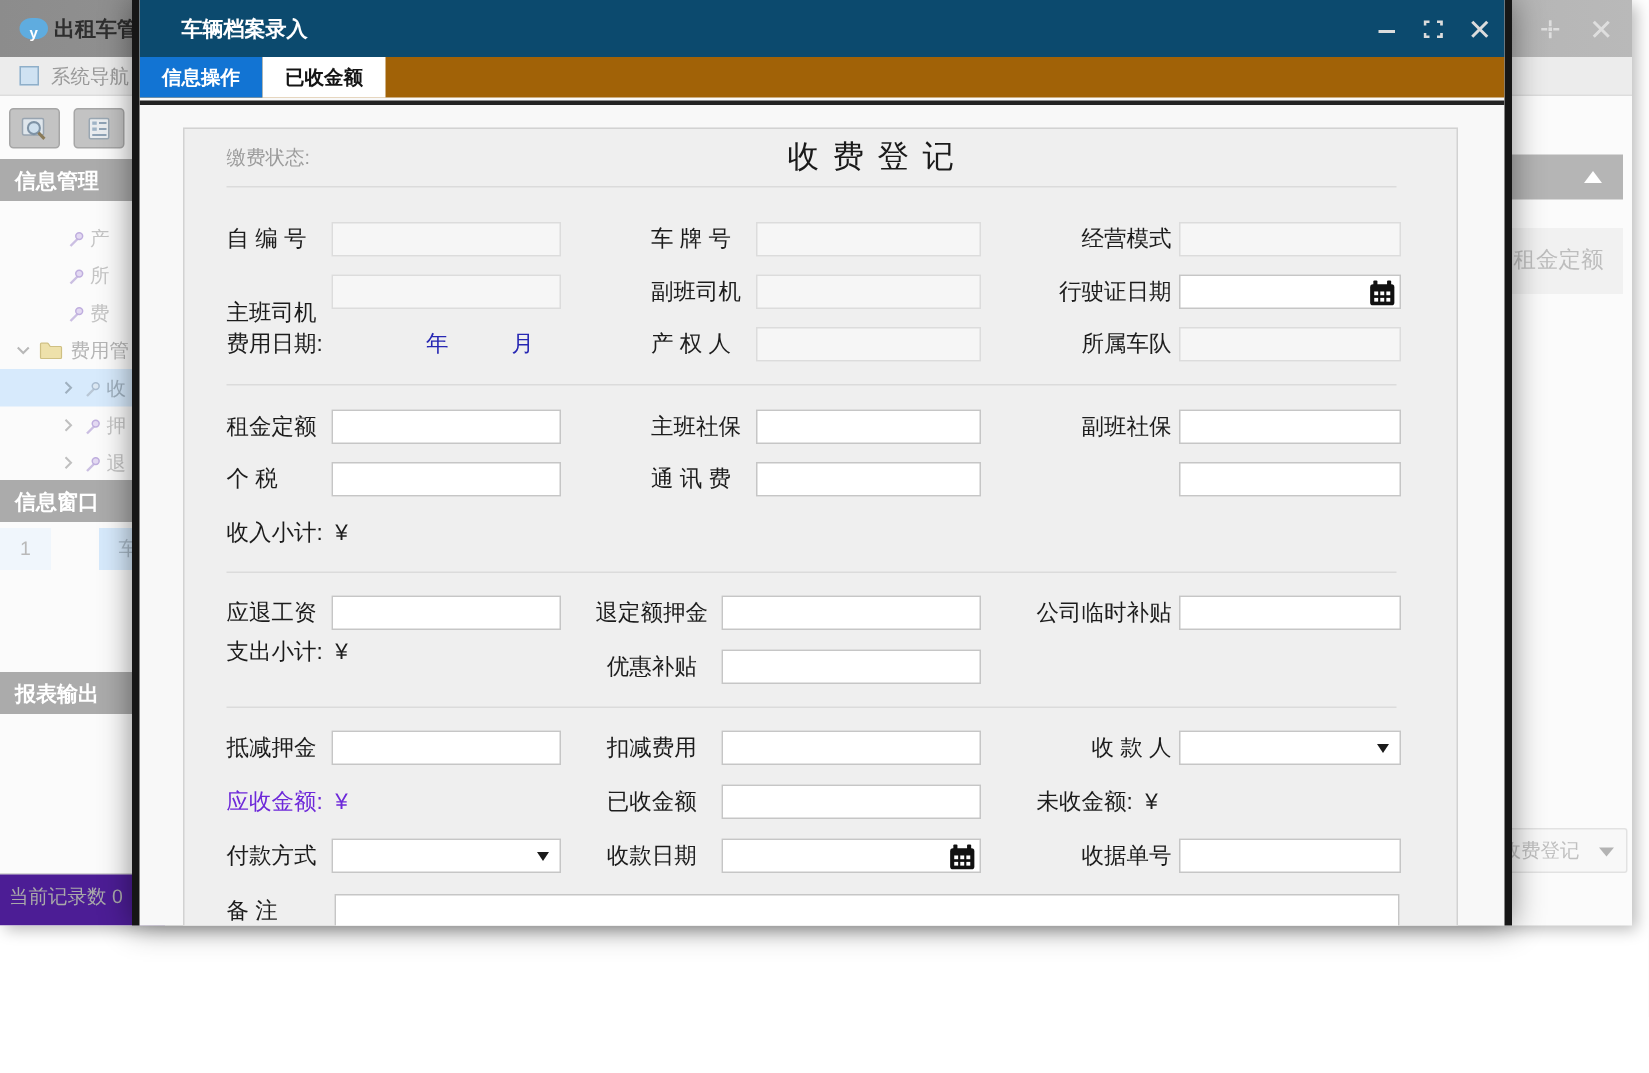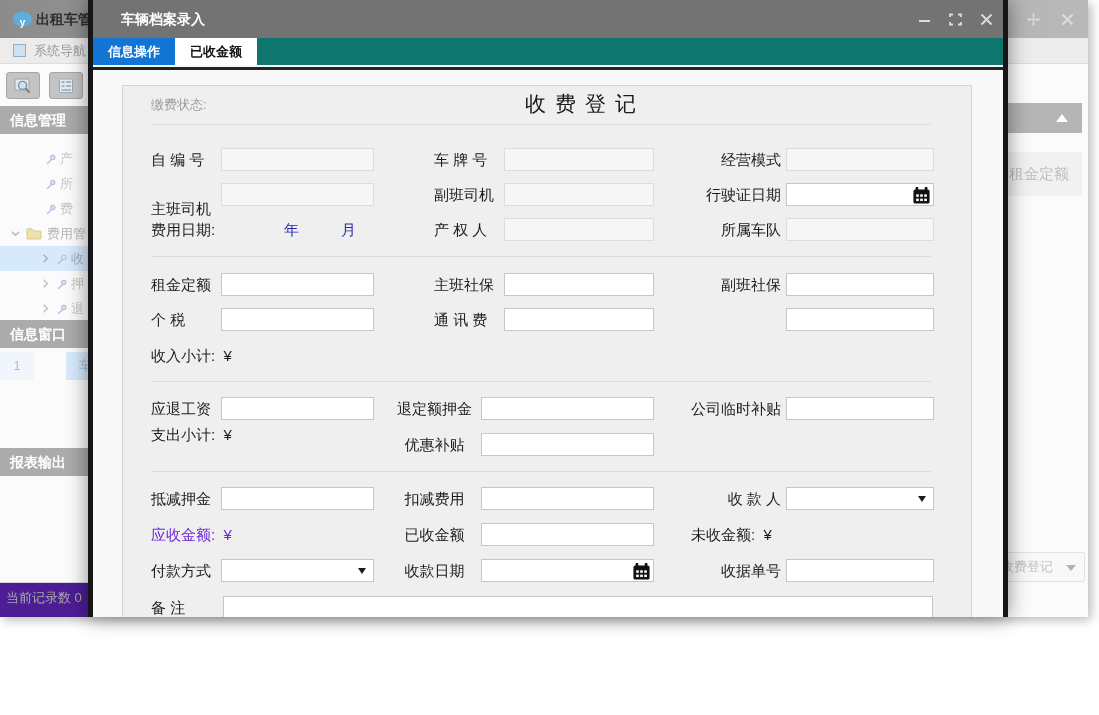--- a/index.html
+++ b/index.html
@@ -44,24 +44,24 @@
   .bg-field-label{position:absolute;right:13px;top:0;line-height:44px;font-size:15px;color:#bdbdbd;}
   .bg-select{position:absolute;left:992px;top:552px;width:93px;height:30px;background:#f8f8f8;
     border:1px solid #e2e2e2;border-radius:2px;font-size:13px;color:#c0c0c0;line-height:28px;padding-left:8px;}
   .bg-select .arr{position:absolute;right:8px;top:12px;width:0;height:0;
     border-left:5px solid transparent;border-right:5px solid transparent;border-top:6px solid #b3b3b3;}
 
   
   #modal{position:absolute;left:88px;top:0;width:920px;height:617px;background:#f8f8f8;
     border-left:5px solid #161616;border-right:5px solid #161616;overflow:hidden;
     box-shadow:0 0 20px rgba(0,0,0,.45);}
-  .m-titlebar{position:absolute;left:0;top:0;right:0;height:38px;background:#737373;}
+  .m-titlebar{position:absolute;left:0;top:0;right:0;height:38px;background:#0c4a6e;}
   .m-title{position:absolute;left:28px;top:0;line-height:38px;font-size:14px;font-weight:bold;color:#fff;white-space:nowrap;}
   .m-ctrl{position:absolute;top:0;right:10px;height:38px;display:flex;align-items:center;gap:18px;color:#dcdcdc;}
-  .m-tabbar{position:absolute;left:0;top:38px;right:0;height:27px;background:#0f766e;display:flex;}
+  .m-tabbar{position:absolute;left:0;top:38px;right:0;height:27px;background:#a16207;display:flex;}
   .m-tab{width:82px;height:27px;text-align:center;line-height:27px;font-size:13px;font-weight:bold;cursor:default;}
   .m-tab.active{background:#1274d3;color:#fff;}
   .m-tab.idle{background:#fff;color:#141414;}
   .m-ribbonline{position:absolute;left:0;top:67px;right:0;height:3px;background:#232323;}
 
   
   #panel{position:absolute;left:29px;top:85px;width:850px;height:560px;background:#efefef;border:1px solid #d2d2d2;}
   .p-status{position:absolute;left:28px;top:10px;font-size:13px;color:#9c9c9c;}
   .p-title{position:absolute;left:402px;top:4px;font-size:21px;letter-spacing:9px;color:#1a1a1a;white-space:nowrap;}
   .divline{position:absolute;left:28px;width:780px;height:1px;background:#dbdbdb;}

